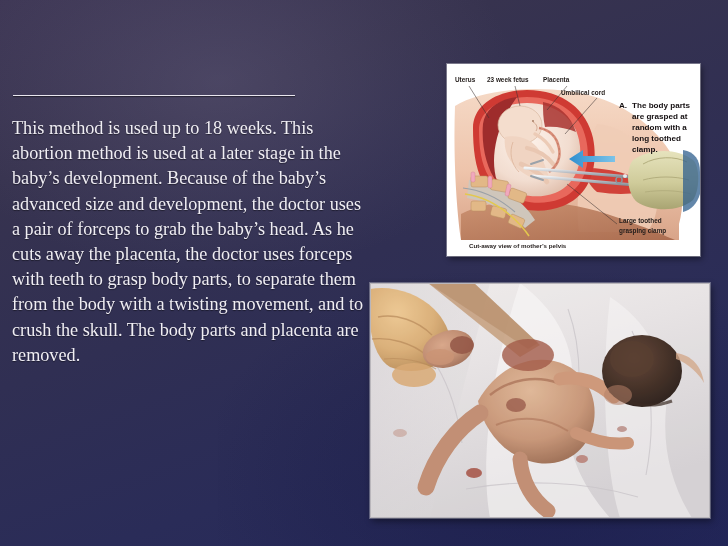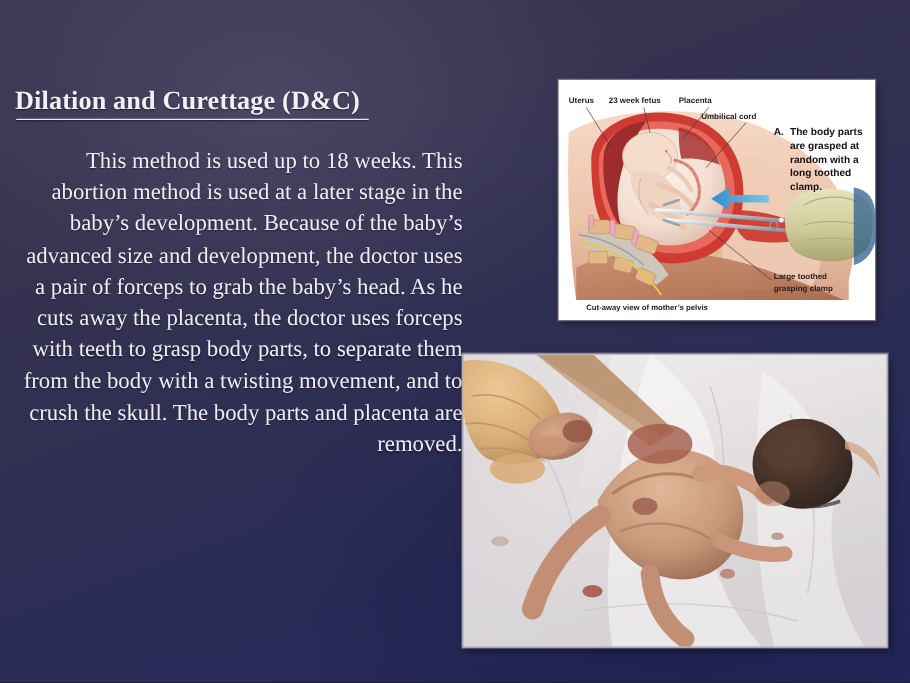--- a/index.html
+++ b/index.html
@@ -60,21 +60,21 @@
   }
   .body-text {
     position: absolute;
     left: 12px;
     top: 116px;
     width: 358px;
     font-size: 18.2px;
     line-height: 25.2px;
     color: #f0eef4;
     text-shadow: 0 1px 1px rgba(0,0,0,0.45);
-    text-align: right;
+    text-align: left;
   }
 
   
   .diagram {
     position: absolute;
     left: 447px;
     top: 64px;
     width: 253px;
     height: 192px;
     background: #ffffff;
@@ -116,21 +116,20 @@
   .photo svg { display: block; width: 100%; height: 100%; }
 </style>
 </head>
 <body>
 
 <div class="slide">
 
   <div class="bg-light"></div>
   <div class="bg-shade"></div>
 
-  <div class="title">Dilation and Curettage (D&amp;C)</div>
   <div class="title-underline"></div>
 
   <div class="body-text">This method is used up to 18 weeks. This abortion method is used at a later stage in the baby’s development. Because of the baby’s advanced size and development, the doctor uses a pair of forceps to grab the baby’s head. As he cuts away the placenta, the doctor uses forceps with teeth to grasp body parts, to separate them from the body with a twisting movement, and to crush the skull. The body parts and placenta are removed.</div>
 
   <div class="diagram">
     <svg viewBox="0 0 253 192" xmlns="http://www.w3.org/2000/svg">
       <defs>
         <linearGradient id="skin" x1="0" y1="0" x2="0" y2="1">
           <stop offset="0%" stop-color="#f5d9c6"></stop>
           <stop offset="55%" stop-color="#eec4ab"></stop>

